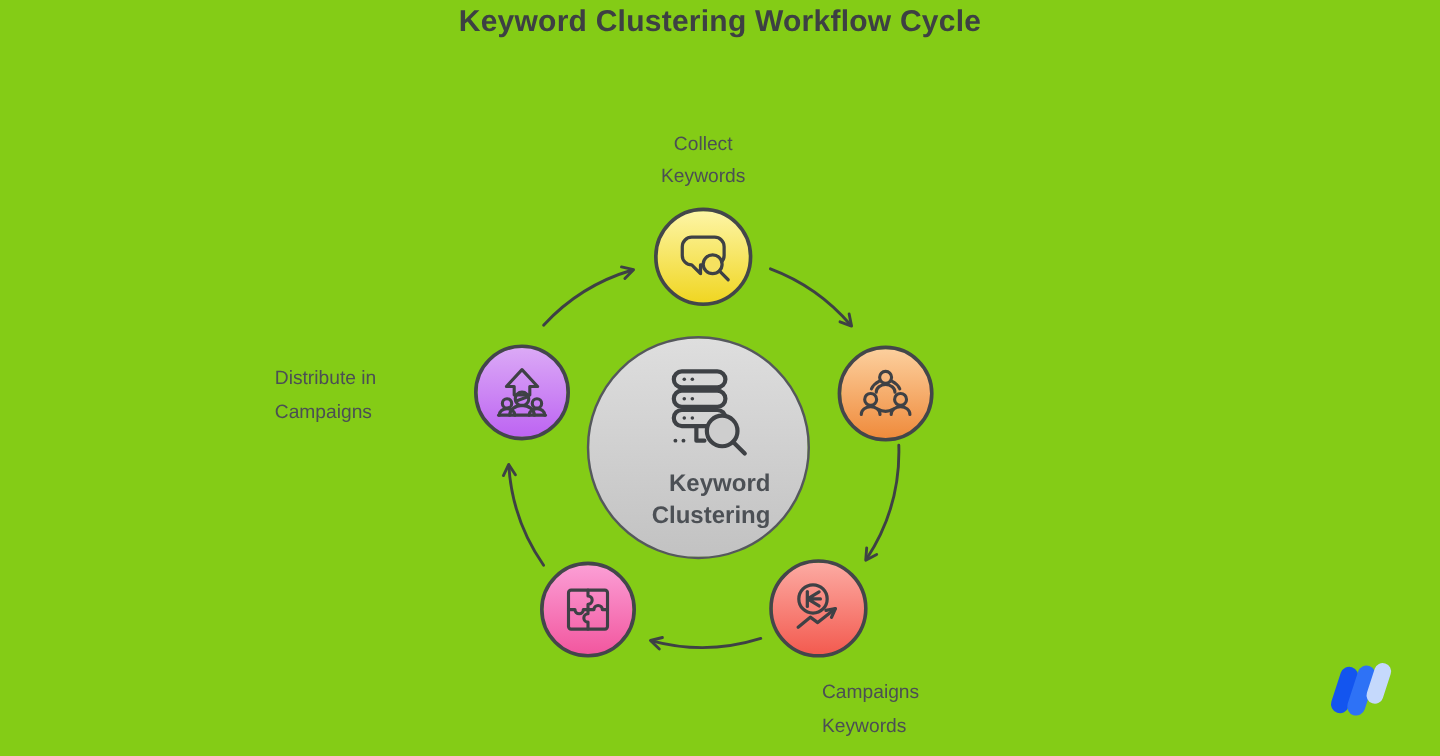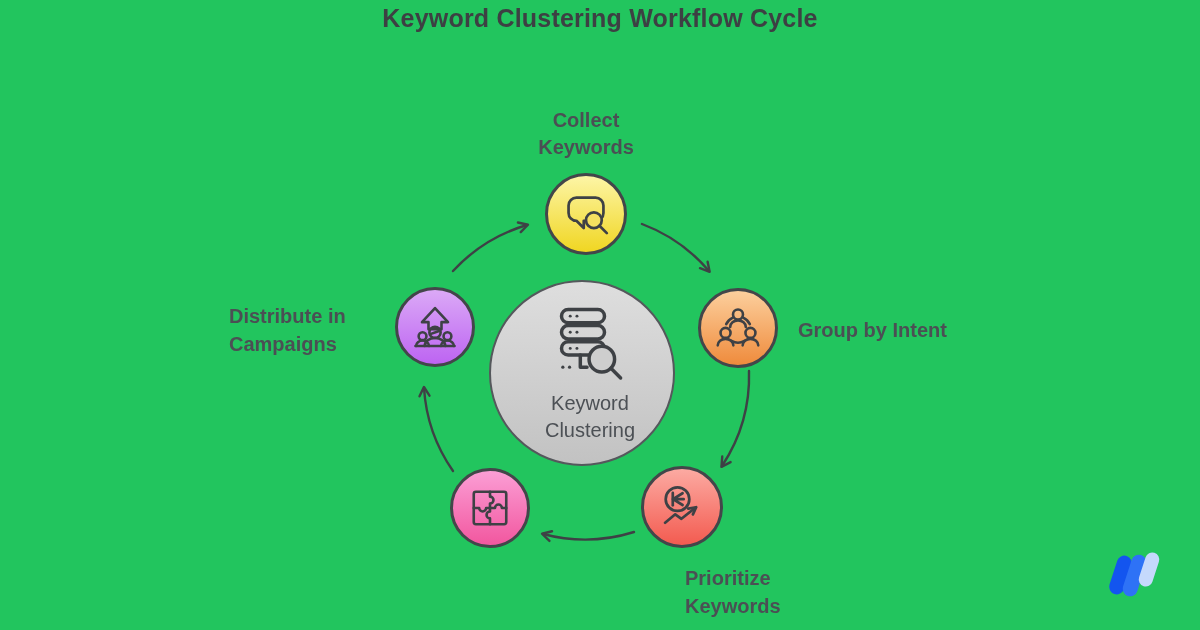--- a/index.html
+++ b/index.html
@@ -1,38 +1,38 @@
 <!DOCTYPE html>
 <html><head>
 <meta charset="utf-8">
 <style>
   html,body{margin:0;padding:0;background:#ffffff;}
   #stage{
-    position:relative;width:1200px;height:630px;overflow:hidden;background:#22c55e;
+    position:relative;width:1200px;height:630px;overflow:hidden;background:#84cc16;
     font-family:"Liberation Sans","DejaVu Sans",sans-serif;
   }
   .title{
     position:absolute;left:0;top:4px;width:1200px;text-align:center;
     font-size:25px;font-weight:700;color:var(--title,#3d4043);letter-spacing:.2px;
   }
   .label{
-    position:absolute;font-size:20px;line-height:28px;color:var(--text,#4b4f54);font-weight:bold;
+    position:absolute;font-size:16px;line-height:28px;color:var(--text,#4b4f54);
   }
   .node{
     position:absolute;border-radius:50%;
     border:3px solid #43464a;box-sizing:border-box;
     display:flex;align-items:center;justify-content:center;
   }
   .node svg,.center-icon svg{color:var(--stroke,#3e4145);display:block;}
   #arrow-layer{position:absolute;left:0;top:0;}
   .arrow{fill:none;stroke:var(--stroke,#3e4145);stroke-width:2.4;stroke-linecap:round;}
   .arrowhead{fill:none;stroke:var(--stroke,#3e4145);stroke-width:2.4;stroke-linecap:round;stroke-linejoin:round;}
   .center-label{
-    position:absolute;left:525px;top:390px;width:130px;text-align:center;
-    font-size:20px;line-height:27px;color:#4c5055;
+    position:absolute;left:512px;top:390px;width:130px;text-align:right;
+    font-size:20px;line-height:27px;color:#4c5055;font-weight:bold;
   }
   .center-icon{position:absolute;left:540px;top:300px;}
   .logo{position:absolute;left:1105px;top:546px;}
 </style>
 </head>
 <body>
 
 <div id="stage" style="--stroke: #3e4145; --text: #4b4f54; --title: #3d4043;">
 
   <div class="title">Keyword Clustering Workflow Cycle</div>
@@ -90,34 +90,33 @@
         <circle cx="12.5" cy="28.5" r="4.6"></circle>
         <path d="M5.3 40 a7.2 6 0 0 1 14.4 0"></path>
         <circle cx="35.5" cy="28.5" r="4.6"></circle>
         <path d="M28.3 40 a7.2 6 0 0 1 14.4 0"></path>
         <path d="M13.1 20.4 A12 12 0 0 1 18.9 14.6"></path>
         <path d="M29.1 14.6 A12 12 0 0 1 34.9 20.4"></path>
         <path d="M30 35.9 A12 12 0 0 1 18 35.9"></path>
       </svg>
     </span>
   </div>
-  <div class="label" style="left:798px;top:316px;width:220px;">Group by Intent</div>
 
   <div class="node" style="left: 641px; top: 466px; width: 82px; height: 82px; background: linear-gradient(rgb(252, 170, 162), rgb(243, 91, 80));">
     <span>
       <svg width="54" height="54" viewBox="0 0 48 48" fill="none" stroke="currentColor" stroke-width="2.4" stroke-linecap="round" stroke-linejoin="round">
         <circle cx="20" cy="17" r="10.5"></circle>
         <path d="M15.8 11.5 V22.5"></path>
         <path d="M16 17 L24.5 11.8 M16 17 L25.5 17 M16 17 L24.5 22.2"></path>
         <path d="M9 38 L18 30.5 L23.5 34.5 L36.2 24.4"></path>
         <path d="M29.6 25.5 L36.6 24.2 L33.7 30.6"></path>
       </svg>
     </span>
   </div>
-  <div class="label" style="left:685px;top:564px;width:110px;text-align:left;">Prioritize Keywords</div>
+  <div class="label" style="left:685px;top:564px;width:110px;text-align:left;">Campaigns Keywords</div>
 
   <div class="node" style="left: 450px; top: 468px; width: 80px; height: 80px; background: linear-gradient(rgb(251, 158, 213), rgb(242, 87, 159));">
     <span>
       <svg width="52" height="52" viewBox="0 0 48 48" fill="none" stroke="currentColor" stroke-width="2.4" stroke-linecap="round" stroke-linejoin="round">
         <rect x="9" y="9" width="30" height="30" rx="2"></rect>
         <path d="M24 9 V13.5 a3.2 3.2 0 0 1 0 6.4 V24"></path>
         <path d="M24 24 V27.2 a3.2 3.2 0 0 0 0 6.4 V39"></path>
         <path d="M9 24 H14 a3.2 3.2 0 0 0 6.4 0 H24"></path>
         <path d="M24 24 H28.6 a3.2 3.2 0 0 1 6.4 0 H39"></path>
       </svg>

